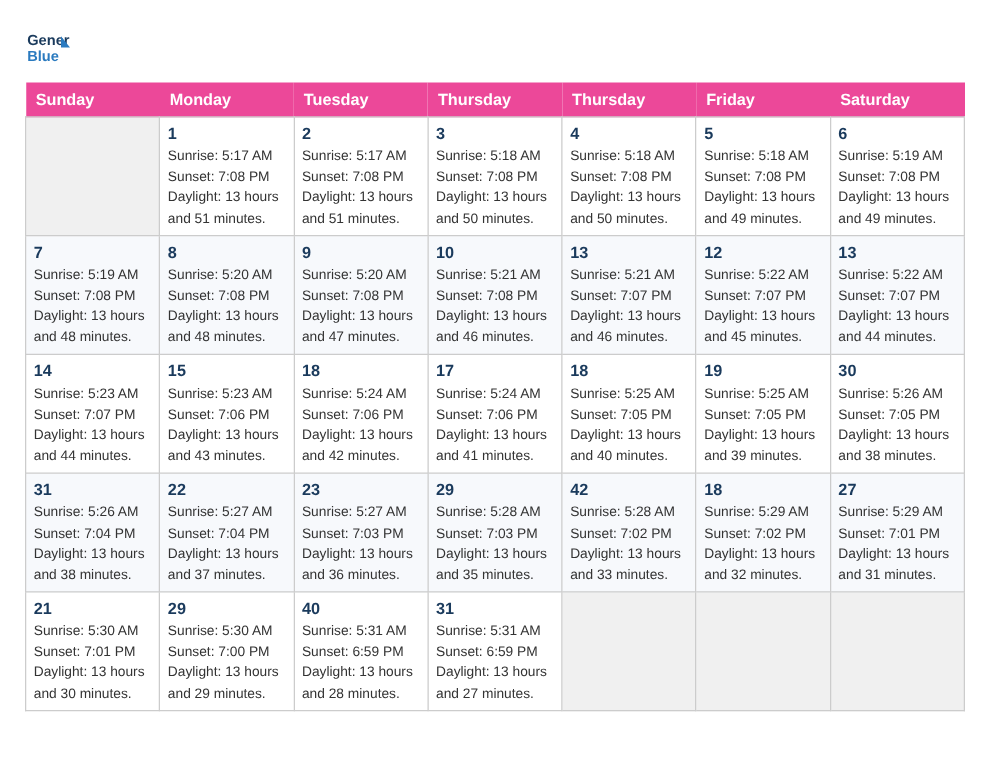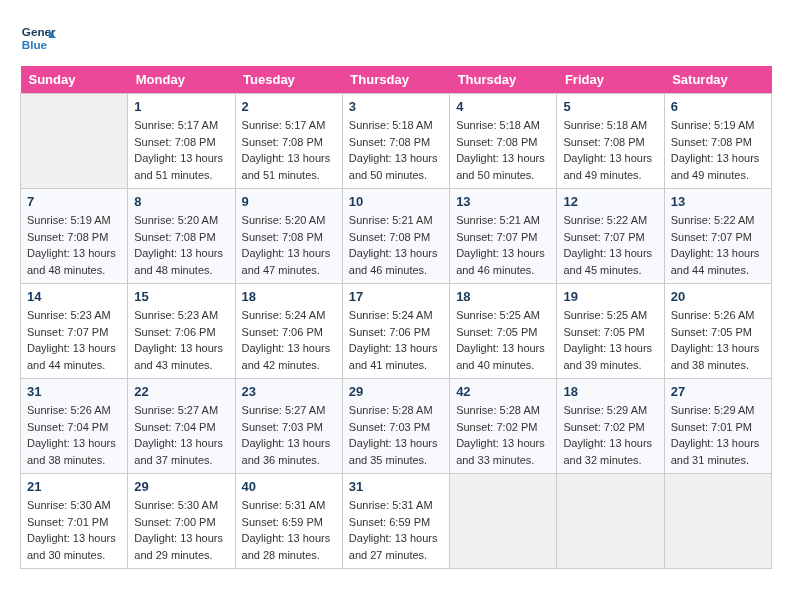--- a/index.html
+++ b/index.html
@@ -259,21 +259,21 @@
         </td>
         <td>
           <span class="day-number">19</span>
           <div class="day-info">
             Sunrise: 5:25 AM<br>
             Sunset: 7:05 PM<br>
             Daylight: 13 hours and 39 minutes.
           </div>
         </td>
         <td>
-          <span class="day-number">20</span>
+          <span class="day-number">30</span>
           <div class="day-info">
             Sunrise: 5:26 AM<br>
             Sunset: 7:05 PM<br>
             Daylight: 13 hours and 38 minutes.
           </div>
         </td>
       </tr>
       <tr>
         <td>
           <span class="day-number">31</span>

